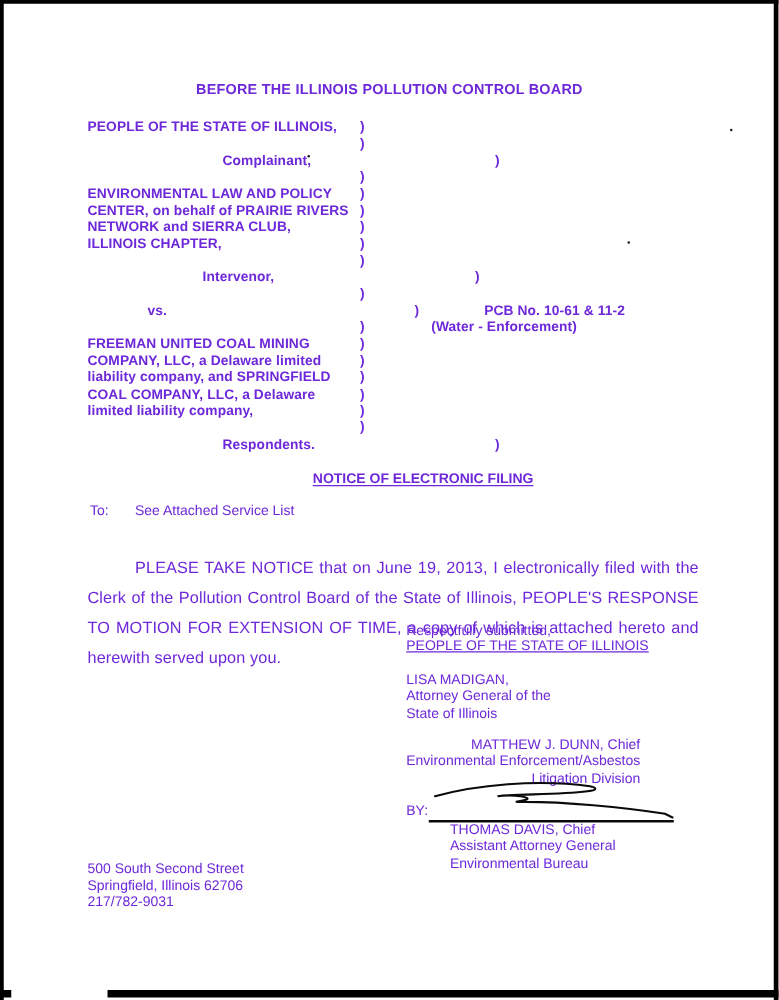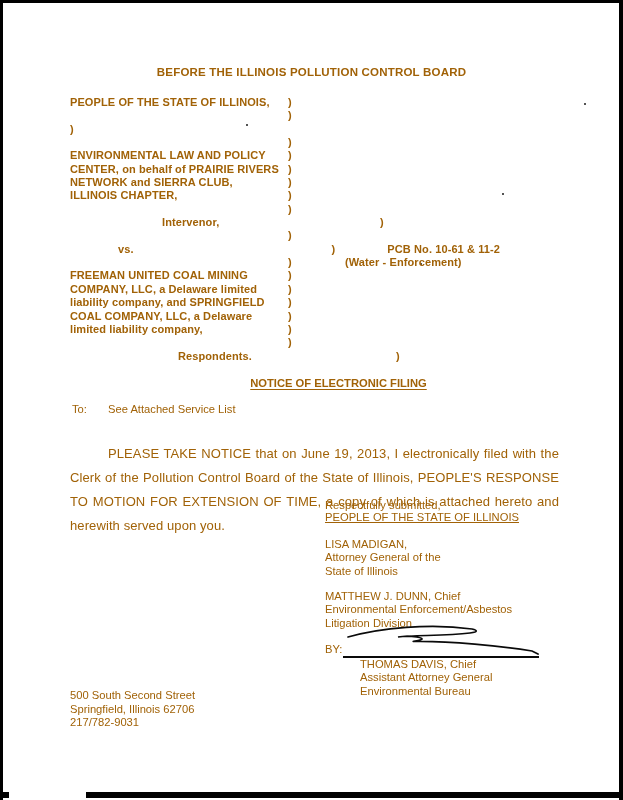--- a/index.html
+++ b/index.html
@@ -1,21 +1,21 @@
 <!DOCTYPE html>
 <html><head>
 <meta charset="utf-8">
 <style>
   html,body{margin:0;padding:0;background:#e8e8e8;}
   #doc{
     position:relative;
     width:623px;height:800px;
     background:#ffffff;
     font-family:"Liberation Sans", sans-serif;
-    color:#a16207;
+    color:#6d28d9;
     overflow:hidden;
     box-sizing:border-box;
   }
   
   .b-top{position:absolute;top:0;left:0;right:0;height:3px;background:#000;}
   .b-left{position:absolute;top:0;left:0;bottom:0;width:3px;background:#000;}
   .b-right{position:absolute;top:0;right:0;bottom:0;width:4px;background:#000;}
   .b-bottom-main{position:absolute;bottom:2px;left:86px;right:0;height:6px;background:#000;}
   .b-bottom-stub{position:absolute;bottom:2px;left:0;width:9px;height:6px;background:#000;}
   .speck{position:absolute;background:#1a1a1a;border-radius:50%;}
@@ -49,21 +49,21 @@
   .body-par{
     position:absolute;top:442px;left:70px;width:489px;
     font-size:13px;line-height:24px;
     text-align:justify;text-indent:38px;letter-spacing:.1px;
   }
 
   .sig{position:absolute;left:325px;font-size:11.2px;line-height:13.3px;}
   .sig-respect{top:460px;margin-top:39px;}
   .sig-party{top:511px;text-decoration:underline;}
   .sig-ag{top:538px;}
-  .sig-chief{top:590px;}
+  .sig-chief{top:590px;text-align:right;}
   .by-label{position:absolute;left:325px;top:643px;font-size:11.2px;}
   .by-line{position:absolute;left:343px;top:656px;width:196px;height:2px;background:#0a0a0a;}
   .sig-ink{position:absolute;left:340px;top:620px;}
   .sig-signer{position:absolute;left:360px;top:658px;font-size:11.2px;line-height:13.3px;}
 
   .footer-addr{position:absolute;left:70px;top:689px;font-size:11.2px;line-height:13.5px;}
 </style>
 </head>
 <body>
 
@@ -85,20 +85,21 @@
   <div class="caption">
     <div class="cap-row">
       <div class="cap-left">PEOPLE OF THE STATE OF ILLINOIS,</div>
       <div class="cap-paren">)</div>
     </div>
     <div class="cap-row">
       <div class="cap-left"></div>
       <div class="cap-paren">)</div>
     </div>
     <div class="cap-row">
+      <div class="cap-left c-ind1">Complainant,</div>
       <div class="cap-paren">)</div>
     </div>
     <div class="cap-row">
       <div class="cap-left"></div>
       <div class="cap-paren">)</div>
     </div>
     <div class="cap-row">
       <div class="cap-left">ENVIRONMENTAL LAW AND POLICY</div>
       <div class="cap-paren">)</div>
     </div>

